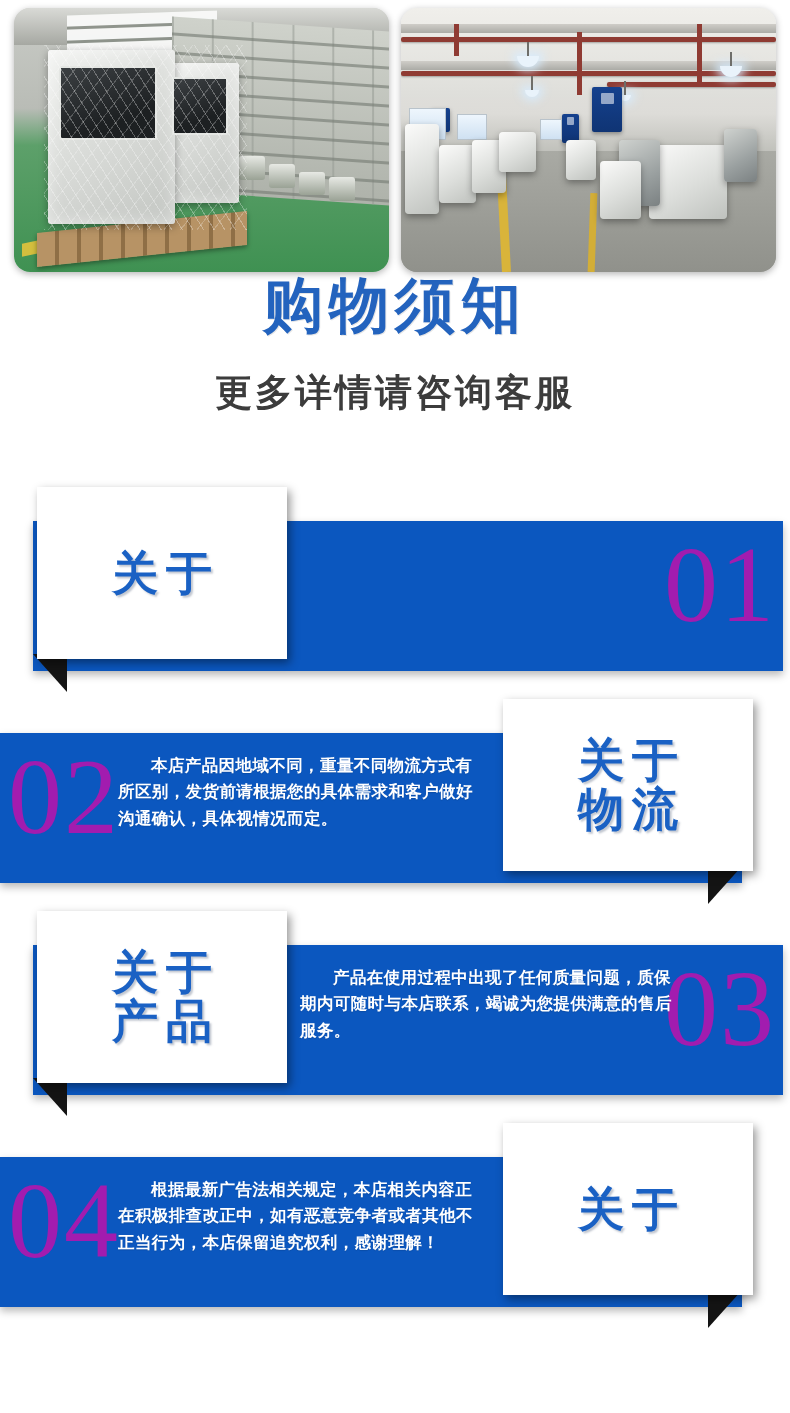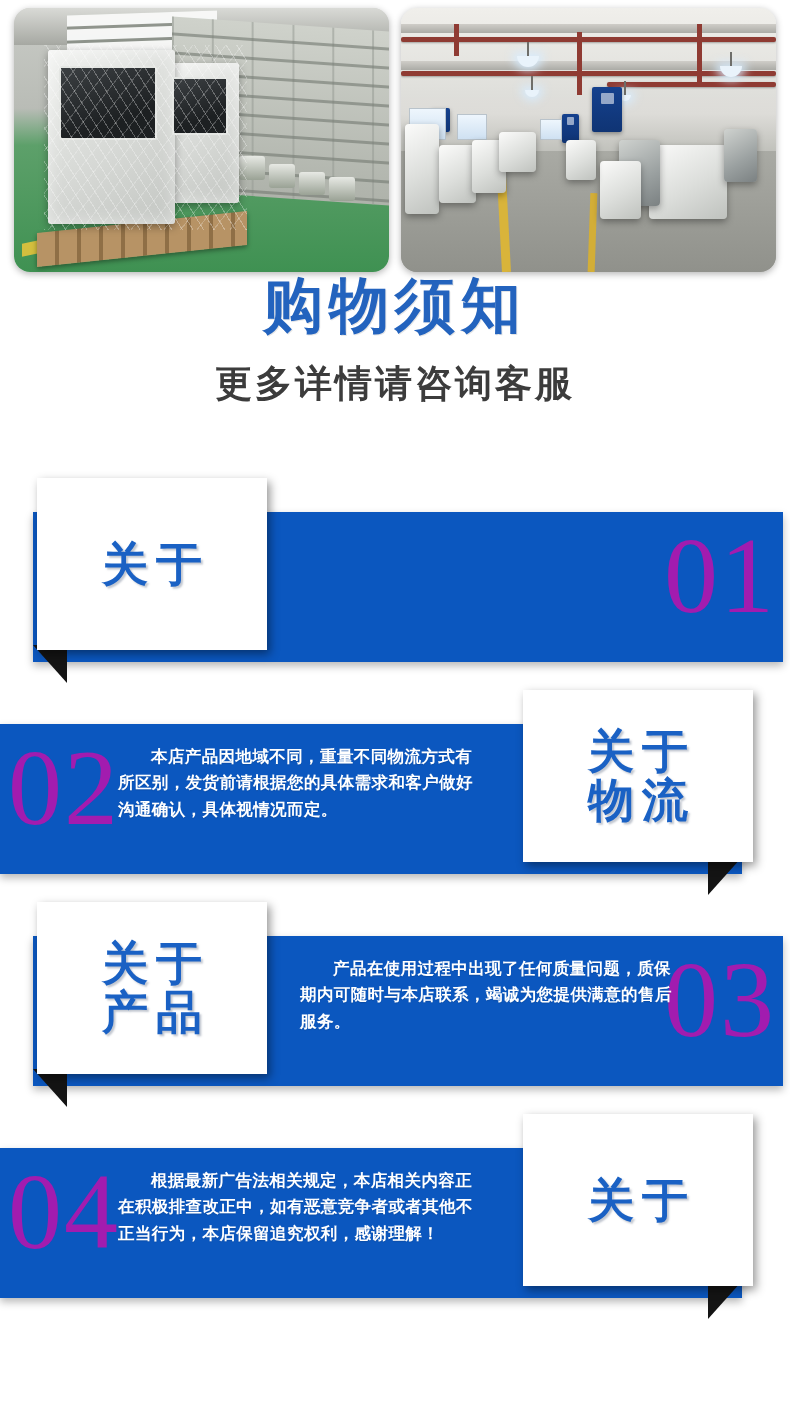--- a/index.html
+++ b/index.html
@@ -157,21 +157,21 @@
     color: #2363BE;
     letter-spacing: 6px;
     line-height: 1.12;
     text-shadow: 1px 1px 0 rgba(0,0,0,.10);
   }
   .heading-sub {
     font-size: 37px;
     font-weight: 700;
     color: #3c3c3c;
     letter-spacing: 3px;
-    margin-top: 24px;
+    margin-top: 33px;
     line-height: 1.15;
   }
 
   
   .blocks { margin-top: 64px; }
 
   .block {
     position: relative;
     height: 212px;
   }
@@ -201,21 +201,21 @@
   .block.right-card .fold {
     right: 48px; top: 175px;
     border-right: 34px solid transparent;
     border-top: 38px solid #141414;
   }
 
   
   .card {
     position: absolute;
     top: 8px;
-    width: 230px;
+    width: 250px;
     height: 172px;
     background: #ffffff;
     box-shadow: 3px 4px 9px rgba(0,0,0,.42);
     z-index: 4;
     display: flex;
     align-items: center;
     justify-content: center;
   }
   .block.left-card  .card { left: 37px; }
   .block.right-card .card { right: 37px; }

